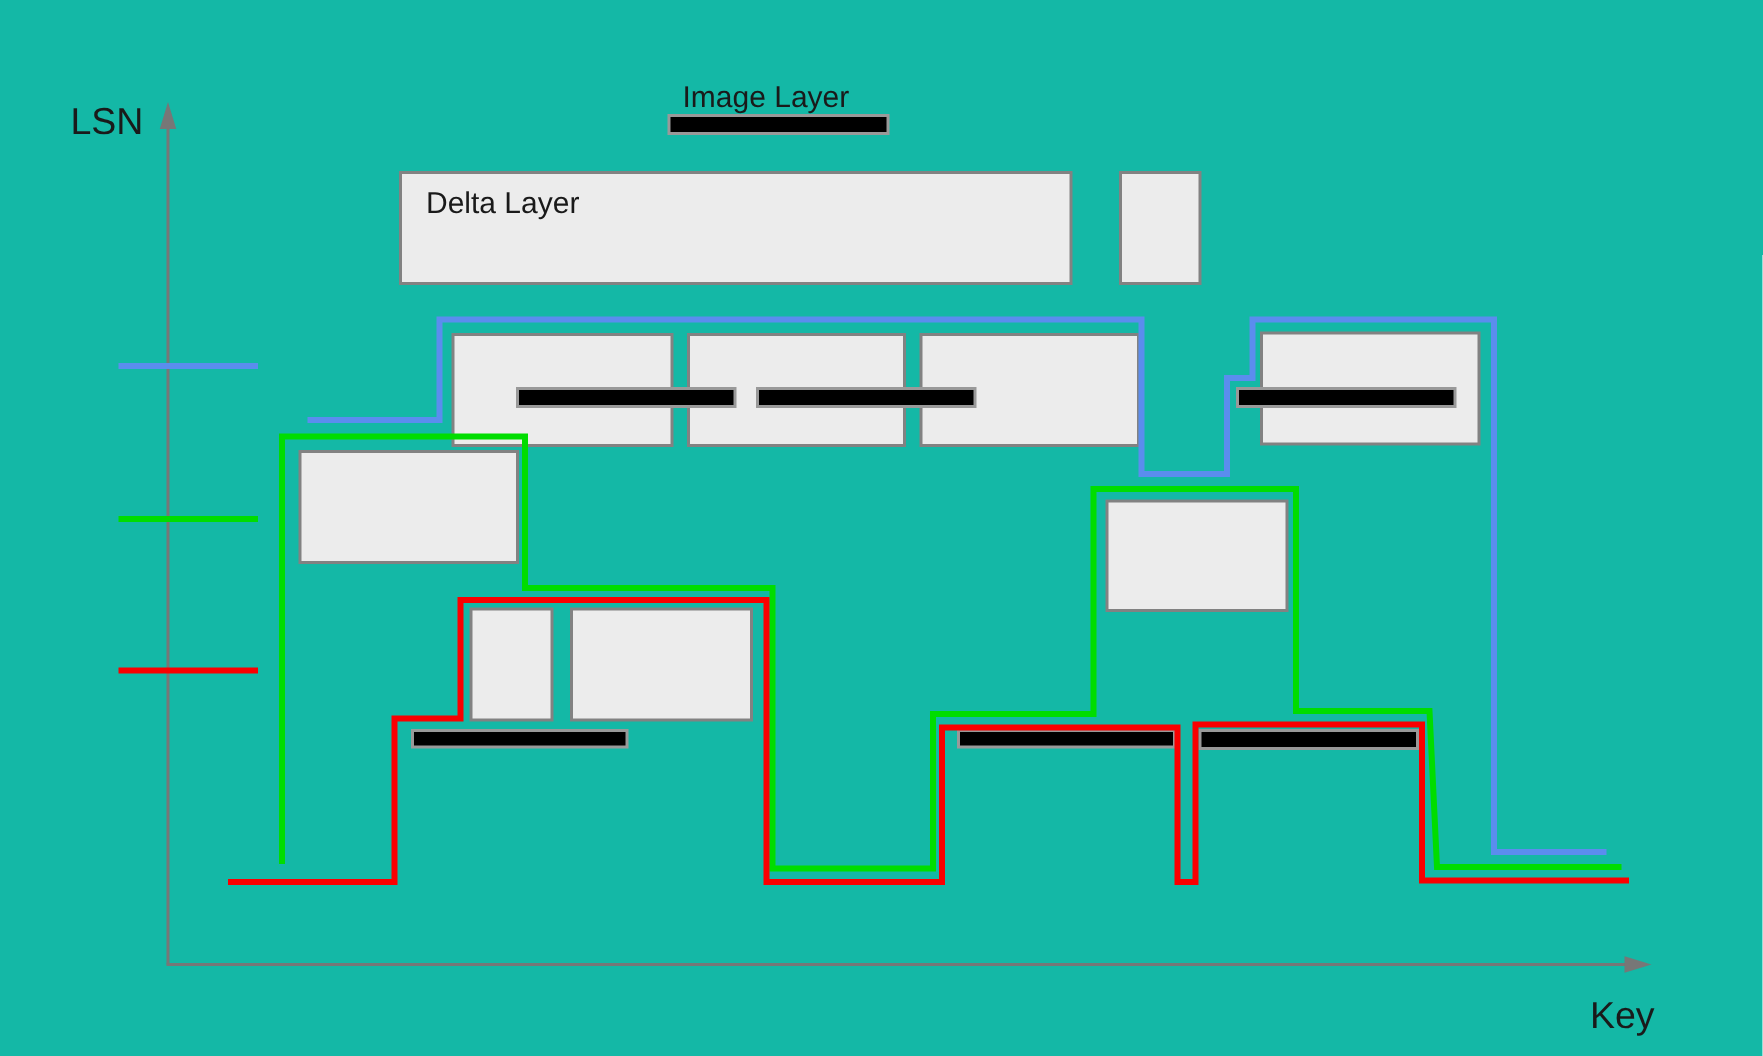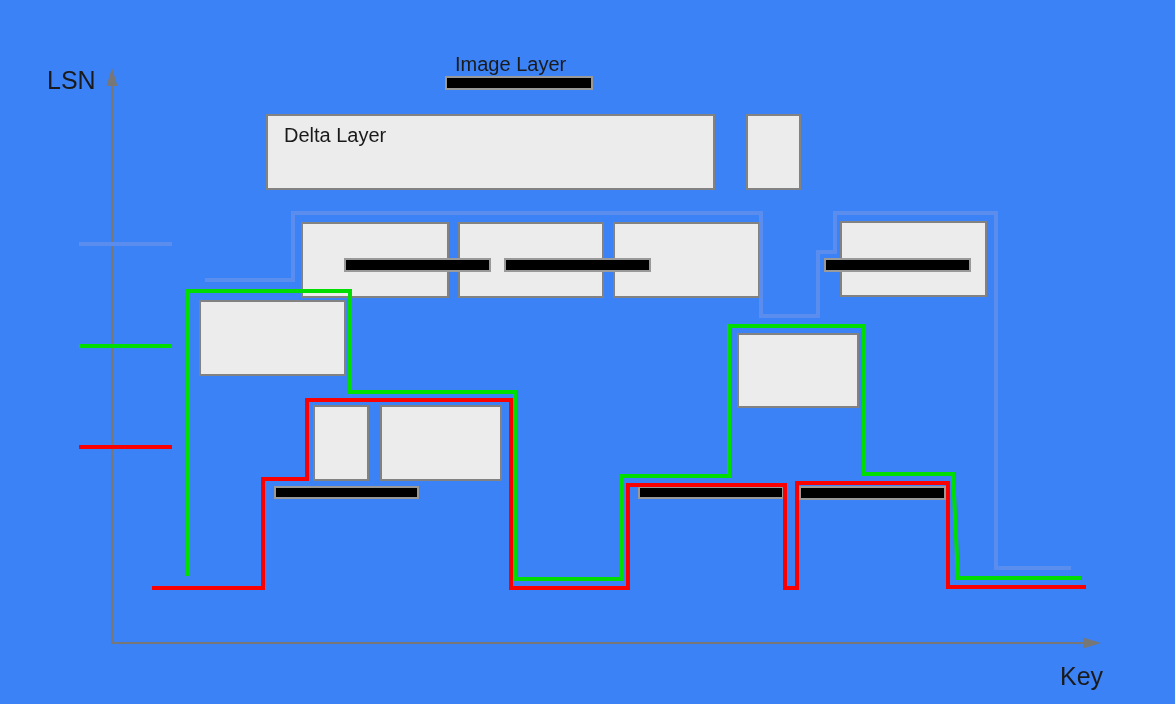--- a/index.html
+++ b/index.html
@@ -5,21 +5,21 @@
   html, body {
     margin: 0;
     padding: 0;
     background: #ffffff;
     font-family: "Liberation Sans", sans-serif;
   }
   .canvas {
     position: relative;
     width: 1175px;
     height: 704px;
-    background: #3b82f6;
+    background: #14b8a6;
     overflow: hidden;
   }
   svg text {
     font-family: "Liberation Sans", sans-serif;
     fill: #1a1a1a;
   }
   .axis-label { font-size: 25px; }
   .layer-label { font-size: 20px; }
 </style>
 </head>

